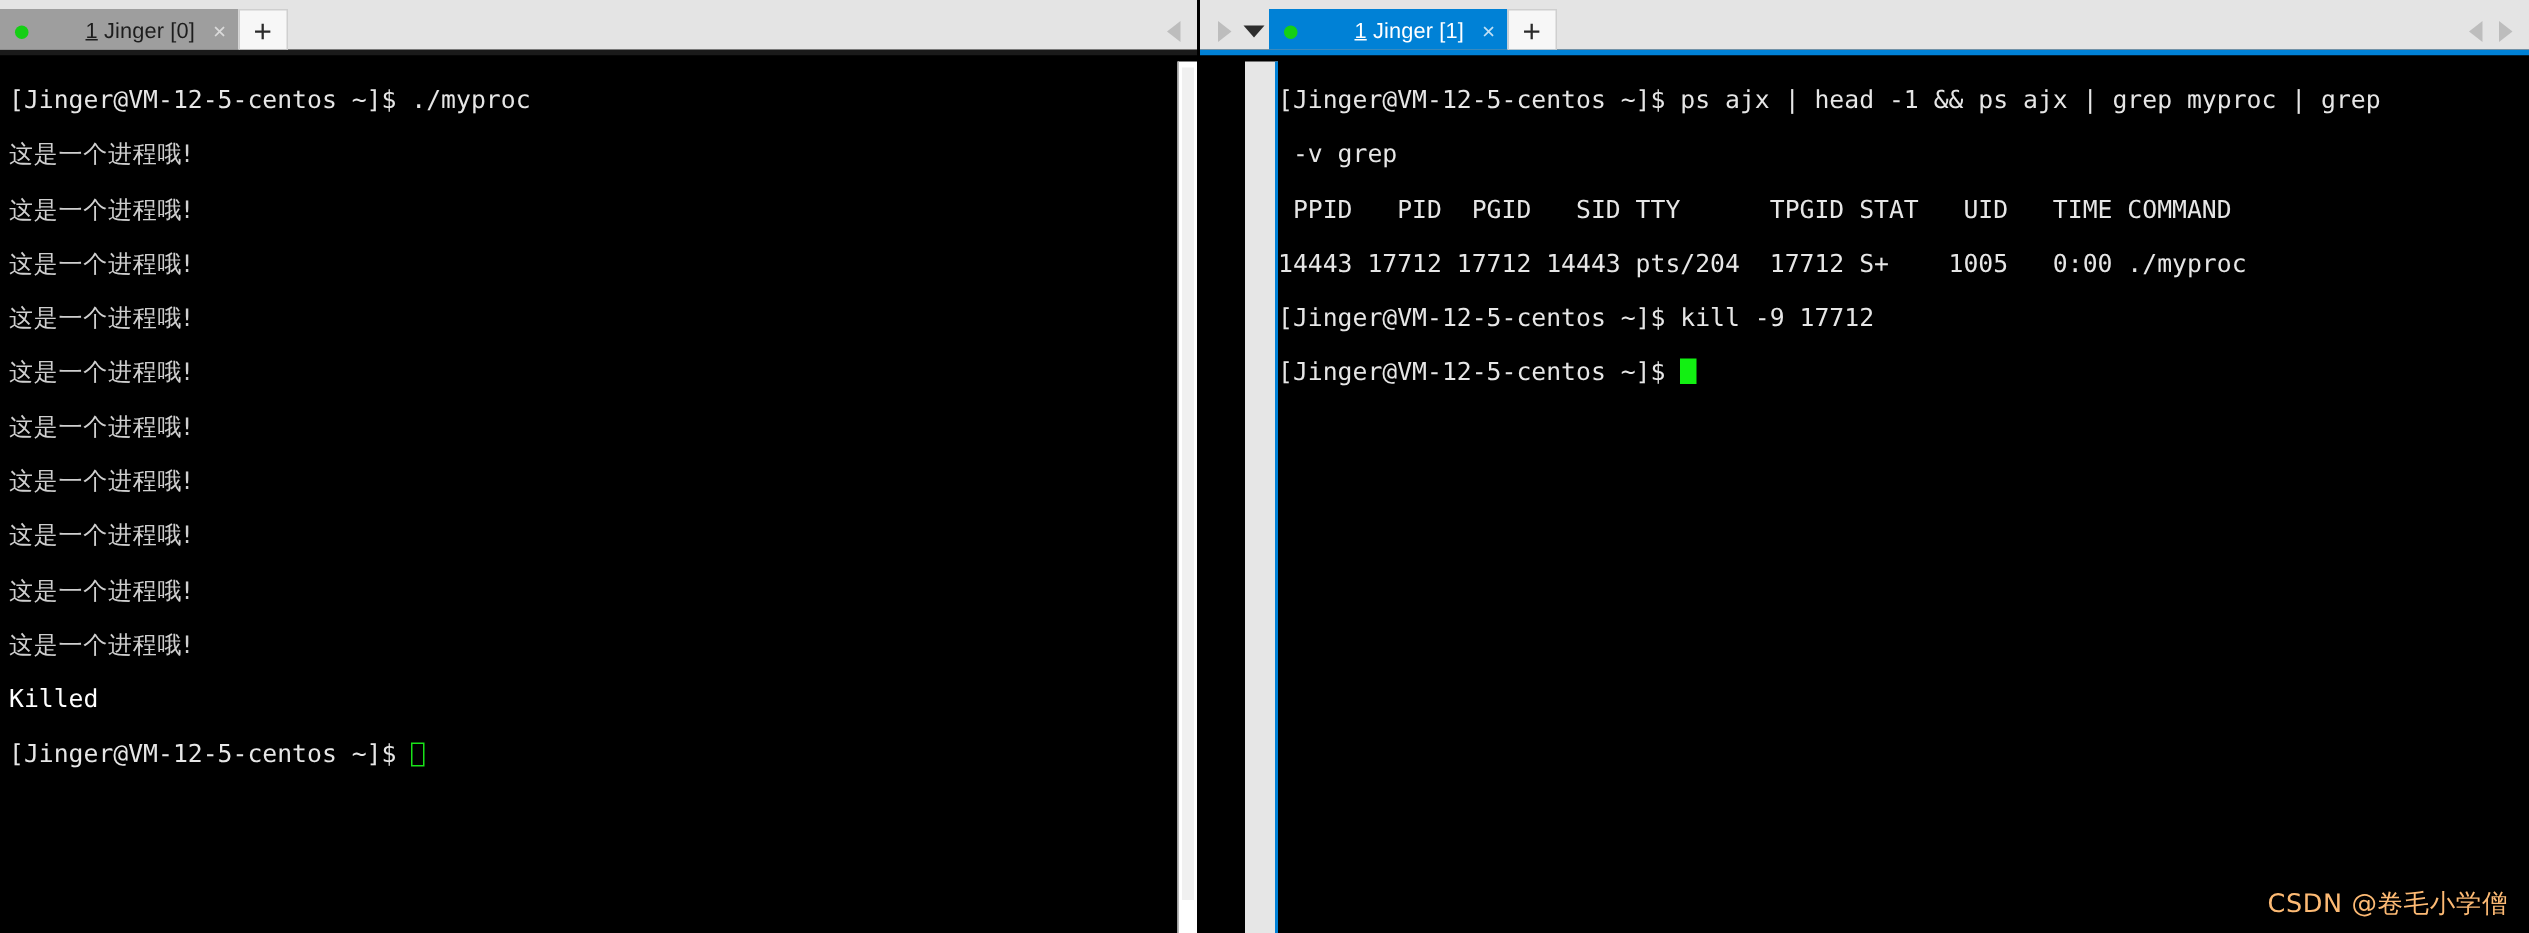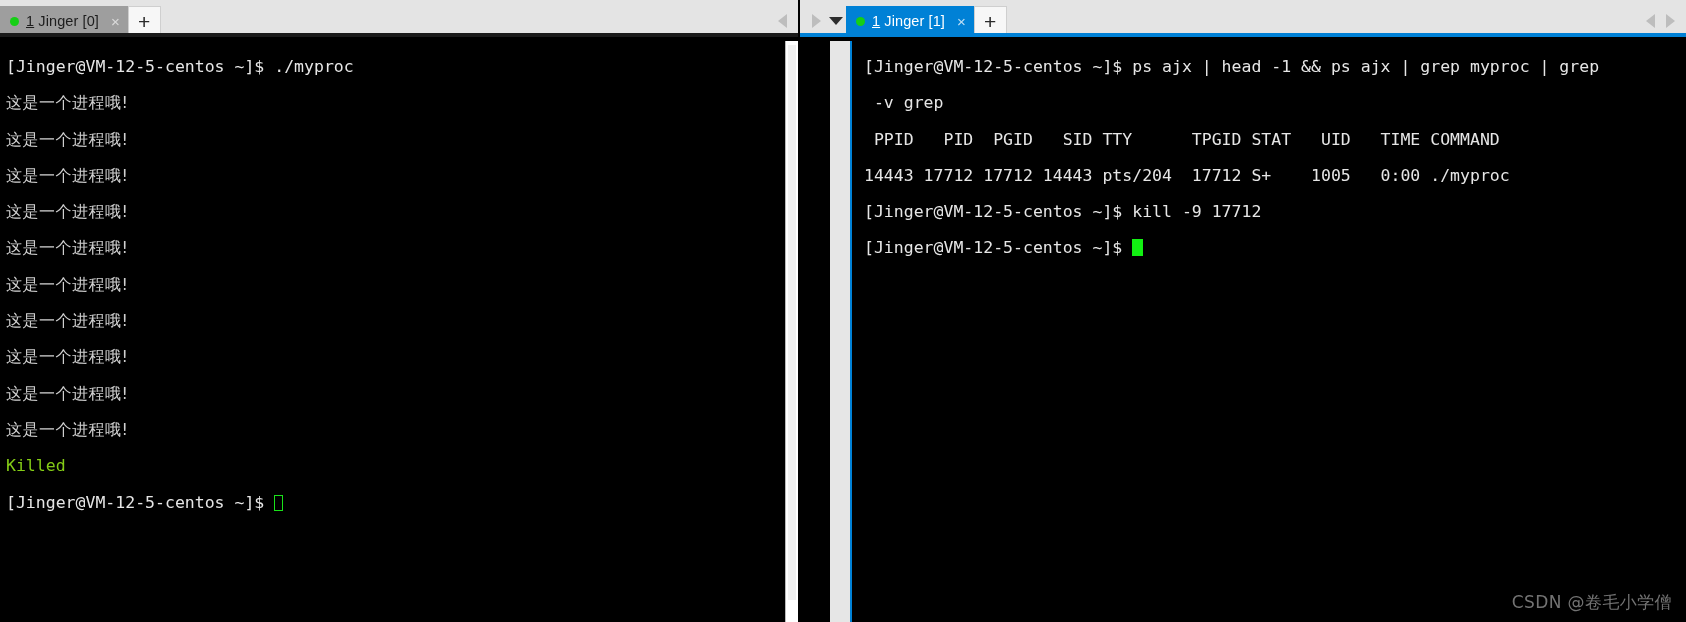--- a/index.html
+++ b/index.html
@@ -78,21 +78,21 @@
     text-align: center;
   }
   .tab-dot {
     width: 9px;
     height: 9px;
     border-radius: 50%;
     background: #15cf15;
     margin-right: 7px;
     flex: 0 0 auto;
   }
-  .tab-label { letter-spacing: 0.1px; }
+  .tab-label { letter-spacing: 0.1px; margin-left: 31px; }
   .tab-label .idx { text-decoration: underline; }
   .tab-close {
     margin-left: 12px;
     font-size: 15px;
     line-height: 1;
     opacity: 0.75;
     font-family: "Liberation Sans", sans-serif;
   }
   .tab-inactive .tab-close { color: #efefef; }
   .tab-active   .tab-close { color: #ffffff; }
@@ -159,32 +159,32 @@
     position: relative;
     overflow: hidden;
     display: flex;
   }
   .term-body {
     flex: 1 1 auto;
     padding-left: 6px;
     white-space: pre;
     overflow: hidden;
   }
-  .term-right .term-body { padding-left: 12px; }
+  .term-right .term-body { padding-left: 0; }
 
   .line { height: 20.3px; white-space: pre; margin-top: 16px; }
   .c-prompt { color: #e6e6e6; }
   .c-cn {
     color: #cfcfcf;
     font-family: "DejaVu Sans", sans-serif;
     font-size: 16px;
     letter-spacing: 0.5px;
     text-align: right;
   }
-  .c-killed { color: #84cc16; }
+  .c-killed { color: #ffffff; }
 
   .cursor-hollow {
     display: inline-block;
     width: 9px;
     height: 16px;
     border: 1.6px solid #19e219;
     box-sizing: border-box;
     vertical-align: -3px;
   }
   .cursor-solid {
@@ -231,21 +231,21 @@
     min-width: 22px;
     background: #e6e6e6;
     border-right: 2px solid #0081d6;
     box-sizing: border-box;
   }
 
   .watermark {
     position: absolute;
     right: 14px;
     bottom: 8px;
-    color: #737373;
+    color: #fdba74;
     font-size: 17px;
     font-family: "DejaVu Sans", sans-serif;
     letter-spacing: 0.4px;
     pointer-events: none;
   }
 </style>
 </head>
 <body>
 
 <div class="app">

